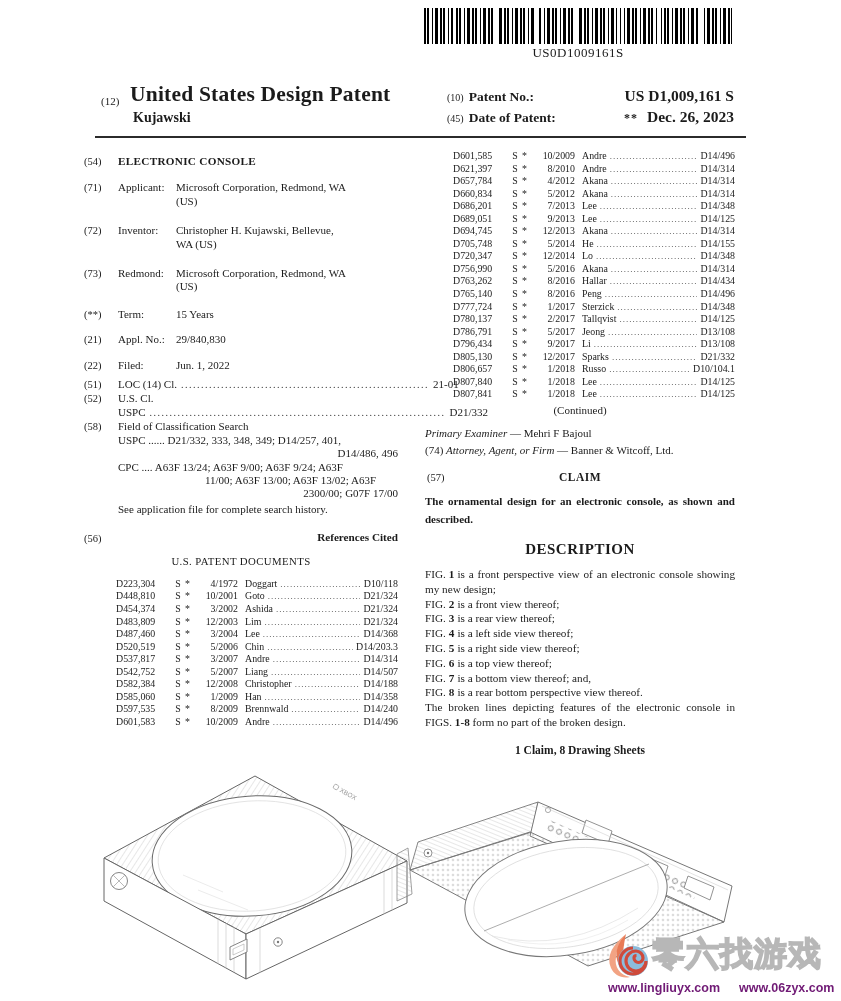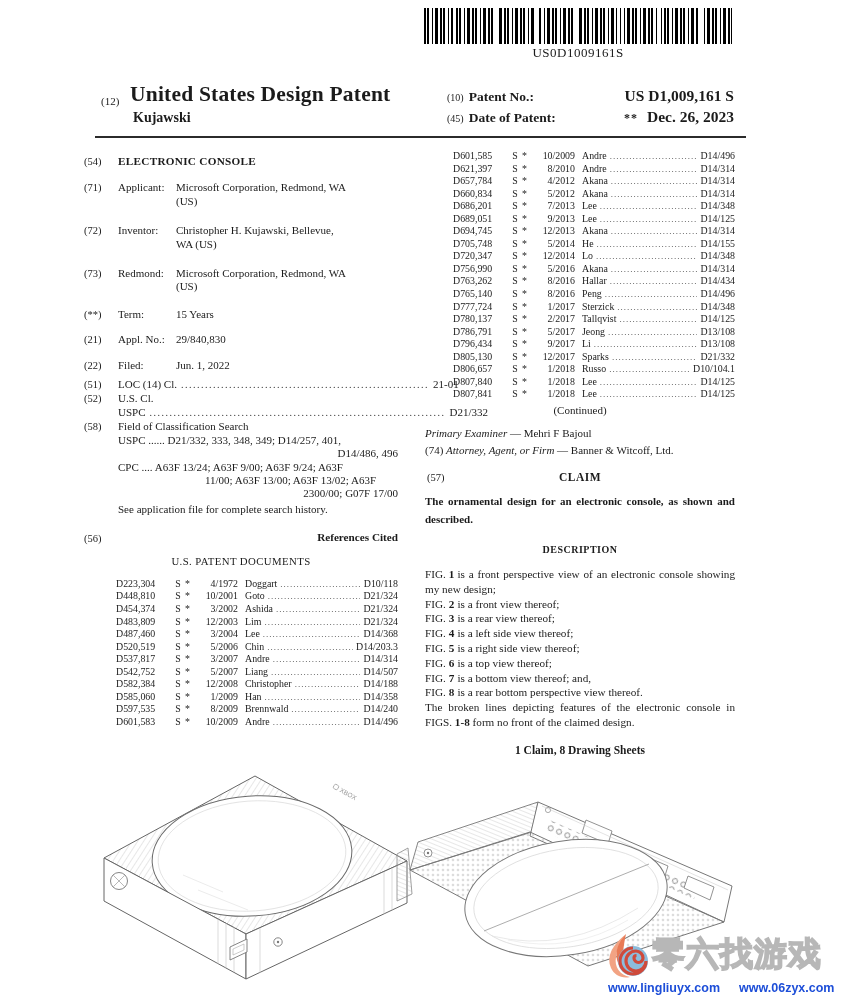--- a/index.html
+++ b/index.html
@@ -57,41 +57,41 @@
   .refrow .lead{margin:0 3px;}
   .refrow .lead::before{letter-spacing:1px;font-size:9px;}
   .continued{text-align:center;font-size:11px;margin-top:3px;}
 
   .exam{margin-top:10px;}
   .exam i{font-style:italic;}
   .f74{margin-top:3px;}
   .sec-head{position:relative;text-align:center;font-weight:bold;font-size:11.5px;letter-spacing:.5px;margin-top:14px;}
   .sec-head .code{position:absolute;left:2px;font-weight:normal;font-size:10.5px;letter-spacing:0;}
   .claim-text{margin-top:7px;text-align:justify;line-height:18px;font-weight:bold;}
-  .desc-head{text-align:center;font-weight:bold;font-size:10px;letter-spacing:.5px;margin-top:15px;margin-bottom:11px;}
+  .desc-head{text-align:center;font-weight:bold;font-size:15px;letter-spacing:.5px;margin-top:15px;margin-bottom:11px;}
   .fig-line{text-align:justify;font-size:11.2px;line-height:14.8px;}
   .fig-line .figp{margin-right:3px;}
   .fig-line .fign{margin-right:3px;}
   .note{text-align:justify;font-size:11.2px;line-height:14.8px;}
   .sheets{text-align:center;font-weight:bold;font-size:11.5px;margin-top:14px;}
 
   
   .figL{left:88px;top:770px;}
   .figR{left:396px;top:768px;}
   svg{display:block;}
 
   
   .wm{left:604px;top:933px;width:234px;}
   .wm-row{display:flex;align-items:flex-start;}
   .wm-brand{font-size:33px;line-height:1.3;font-weight:bold;color:#fdfdfd;
     -webkit-text-stroke:1.6px #b7b7b7;letter-spacing:1px;white-space:nowrap;
     font-family:"DejaVu Sans","Liberation Sans",sans-serif;}
   .wm-urls{display:flex;gap:19px;margin-top:2px;margin-left:4px;
     font-family:"Liberation Sans","DejaVu Sans",sans-serif;
-    font-size:12.5px;font-weight:bold;color:#1d4ed8;white-space:nowrap;}
+    font-size:12.5px;font-weight:bold;color:#701a75;white-space:nowrap;}
 </style>
 </head>
 <body>
 
 <div class="page">
 
   <div class="abs barcode"></div>
   <div class="abs barcode-text">US0D1009161S</div>
 
   <div class="abs code12">(12)</div>
@@ -551,21 +551,21 @@
 
         <div class="fig-line"><span class="figp">FIG.</span><b class="fign">5</b><span class="figr">is a right side view thereof;</span></div>
 
         <div class="fig-line"><span class="figp">FIG.</span><b class="fign">6</b><span class="figr">is a top view thereof;</span></div>
 
         <div class="fig-line"><span class="figp">FIG.</span><b class="fign">7</b><span class="figr">is a bottom view thereof; and,</span></div>
 
         <div class="fig-line"><span class="figp">FIG.</span><b class="fign">8</b><span class="figr">is a rear bottom perspective view thereof.</span></div>
       </div>
 
-    <div class="note"><span>The broken lines depicting features of the electronic console in FIGS. </span><b>1-8</b><span> form no front of the claimed design.</span></div>
+    <div class="note"><span>The broken lines depicting features of the electronic console in FIGS. </span><b>1-8</b><span> form no part of the broken design.</span></div>
 
     <div class="sheets">1 Claim, 8 Drawing Sheets</div>
   </div>
 
   <div class="abs figL">
     <svg width="335" height="230" viewBox="0 0 335 230">
       <defs>
         <pattern id="hatchL" width="5" height="5" patternUnits="userSpaceOnUse" patternTransform="rotate(33)">
           <line x1="0" y1="0" x2="0" y2="5" stroke="#b9b9b9" stroke-width="0.7"></line>
         </pattern>

